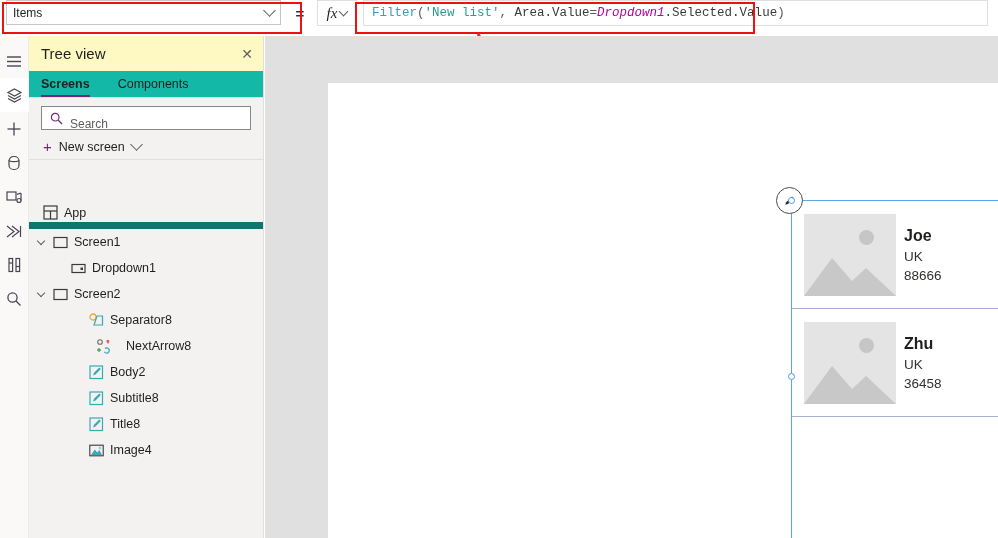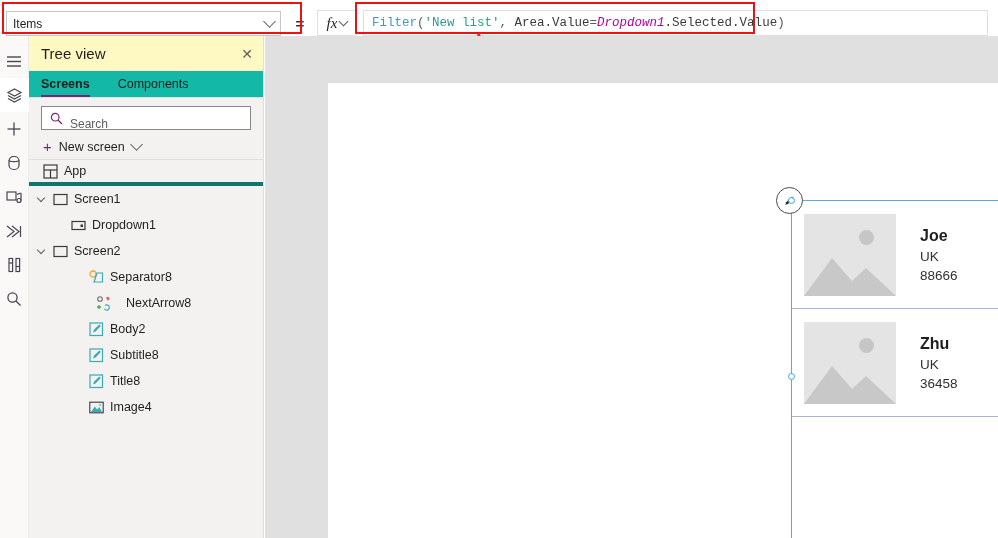--- a/index.html
+++ b/index.html
@@ -8,21 +8,21 @@
     font-family: "Liberation Sans", sans-serif;
     background:#ffffff;
     font-size:12px;
     color:#323130;
     position:relative;
   }
 
   
   #topbar {
     position:absolute; left:0; top:0; width:998px; height:36px;
-    background:#ffffff; display:flex; align-items:flex-end;
+    background:#ffffff; display:flex; align-items:flex-start;
   }
   #prop-select {
     margin-left:6px; width:275px; height:25px;
     border:1px solid #c8c6c4; background:#fff;
     display:flex; align-items:center; padding:0 6px;
     font-size:12px; color:#201f1e;
   }
   #prop-select .label { flex:1; }
   .chev {
     width:9px; height:9px; border-right:1px solid #605e5c;
@@ -128,21 +128,21 @@
     font-size:12px;
   }
   .twist {
     width:12px; display:flex; align-items:center; justify-content:center;
     color:#605e5c; flex:0 0 12px;
   }
   .twist .c {
     width:6px; height:6px; border-right:1.2px solid #605e5c;
     border-bottom:1.2px solid #605e5c; transform:rotate(45deg); margin-top:-3px;
   }
-  #app-row { border-bottom:4px solid #0f766e; }
+  #app-row { border-bottom:7px solid #0f766e;margin-top:43px; }
 
   
   #canvas-bg {
     position:absolute; left:265px; top:36px; width:733px; height:502px;
     background:#e0e0e0;
   }
   #canvas {
     position:absolute; left:328px; top:83px; width:670px; height:455px;
     background:#ffffff;
   }
@@ -161,21 +161,21 @@
     width:92px; height:82px; background:#e4e4e4; flex:0 0 92px;
     position:relative; overflow:hidden;
   }
   .thumb .dot {
     position:absolute; right:22px; top:16px; width:15px; height:15px;
     border-radius:50%; background:#c6c6c6;
   }
   .thumb .mt {
     position:absolute; left:0; bottom:0; width:100%; height:48px;
   }
-  .gtext { margin-left:24px; display:flex; flex-direction:column; gap:4px; }
+  .gtext { margin-left:8px; display:flex; flex-direction:column; gap:4px; }
   .g-title { font-size:16px; font-weight:bold; color:#201f1e; }
   .g-sub   { font-size:13.5px; color:#323130; }
   .g-body  { font-size:13.5px; color:#323130; }
   .handle {
     position:absolute; width:7px; height:7px; border-radius:50%;
     background:#fff; border:1.4px solid #4a9fe0;
   }
   #pencil {
     position:absolute; left:-16px; top:-14px; width:27px; height:27px;
     border-radius:50%; border:1.4px solid #4b4b4b; background:#fff;

